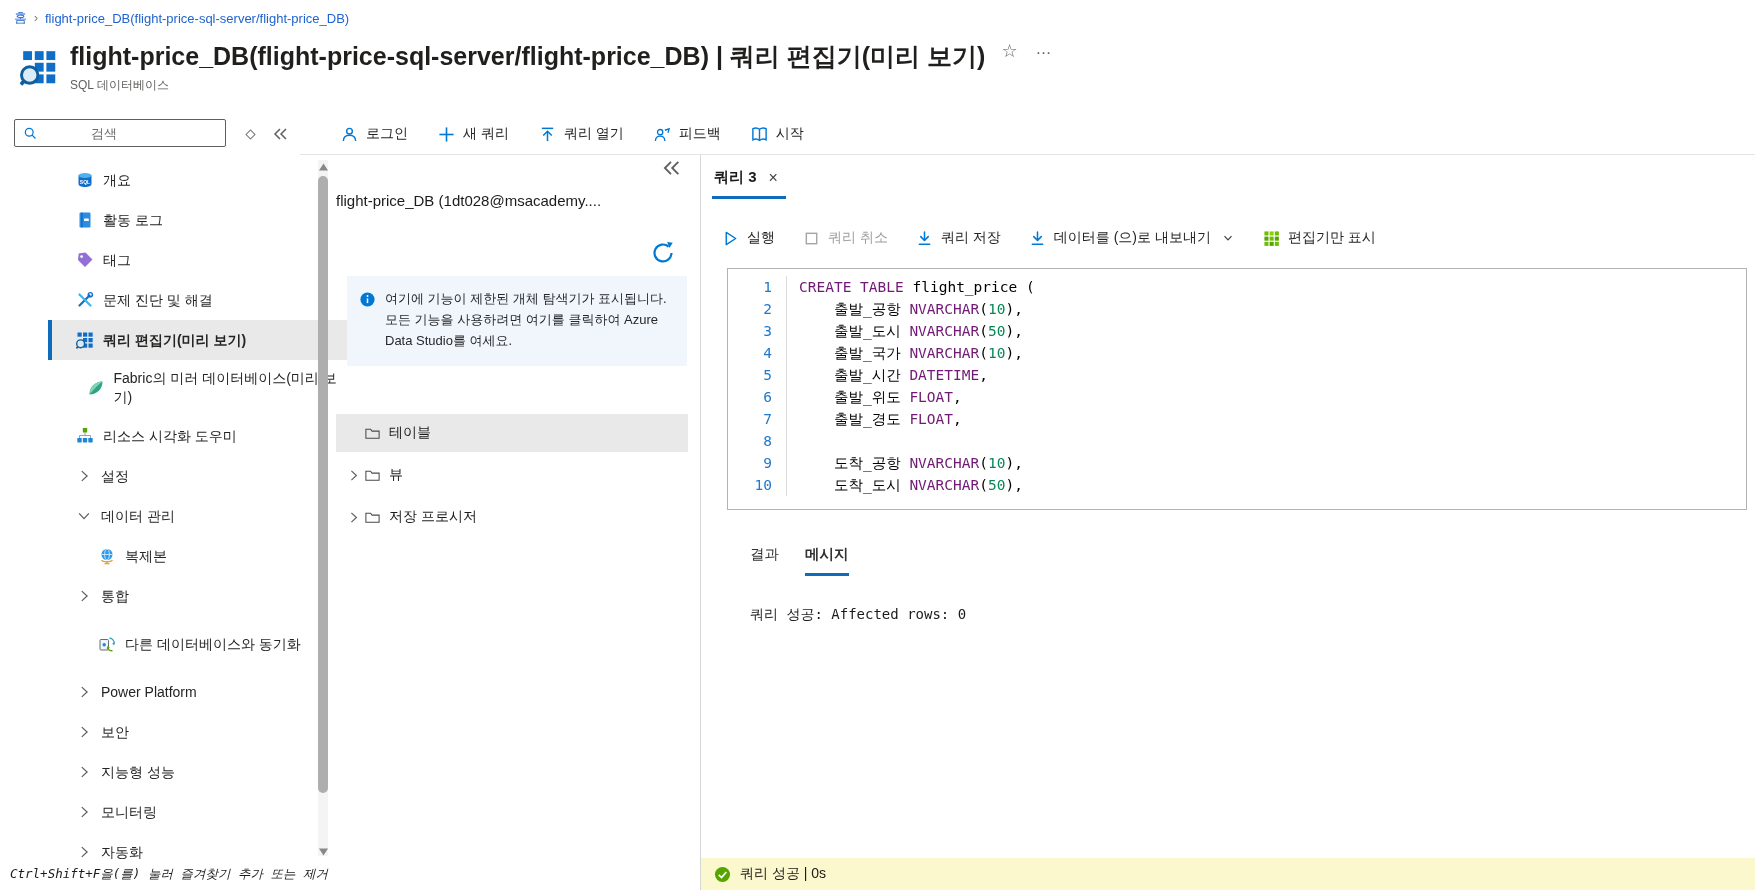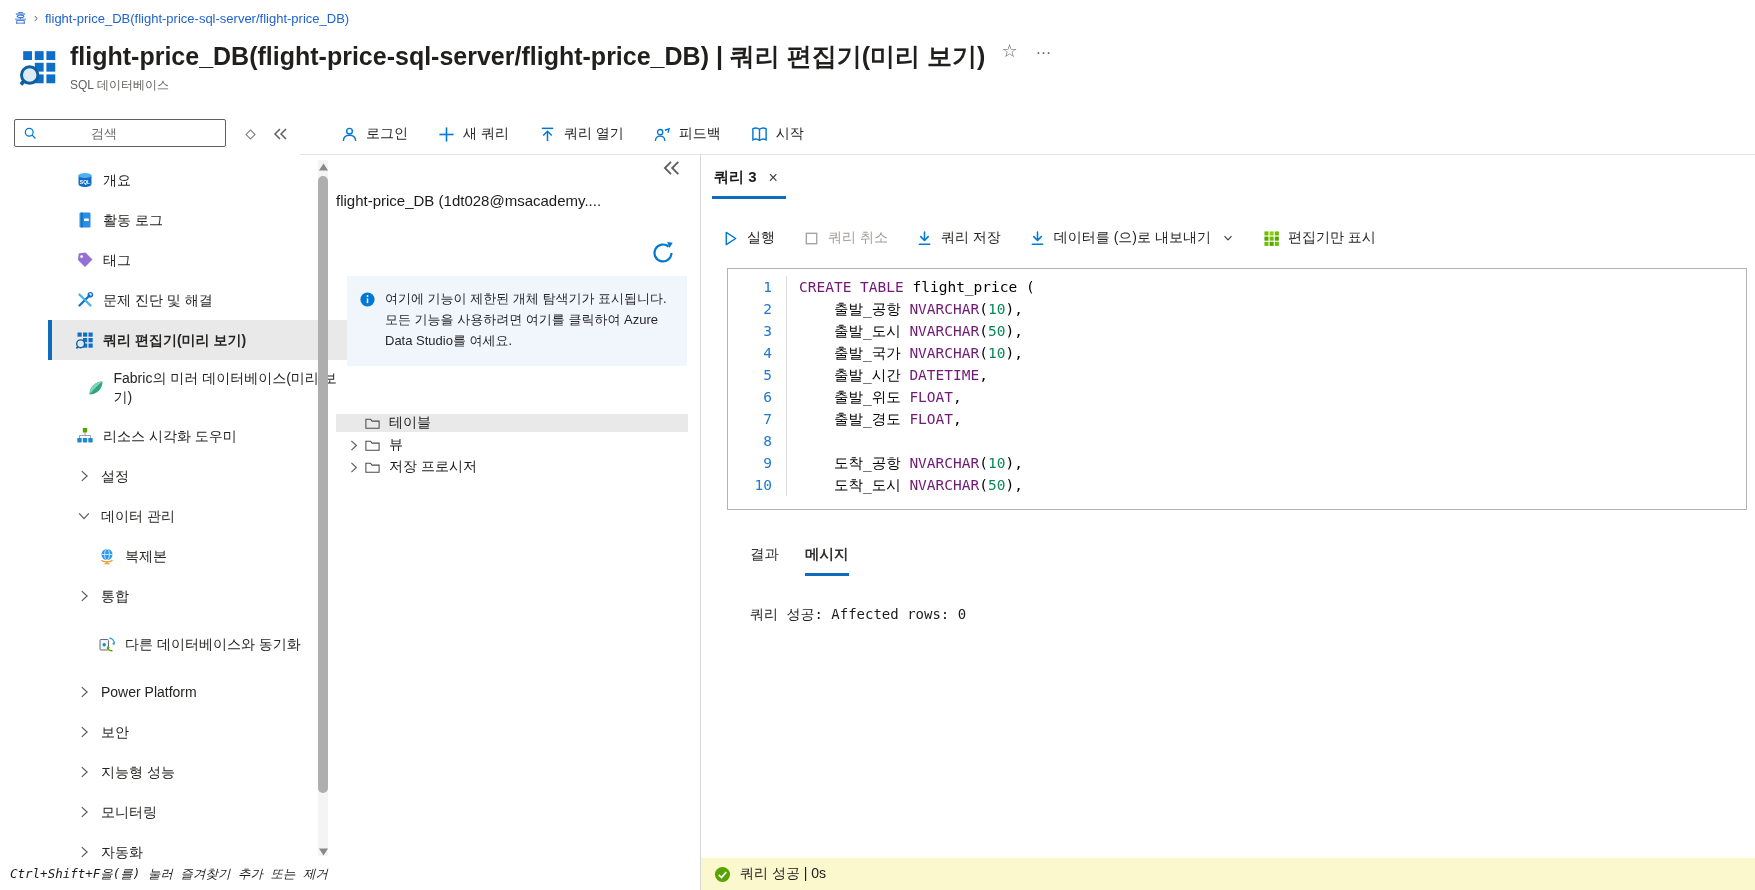--- a/index.html
+++ b/index.html
@@ -60,21 +60,21 @@
 
   
   #explorer-collapse{left:660px;top:157px;width:22px;height:22px;}
   .explorer-title{position:absolute;left:336px;top:192px;font-size:15px;color:#1b1b1b;width:310px;
     white-space:nowrap;overflow:hidden;}
   .refresh-btn{position:absolute;left:650px;top:240px;width:26px;height:26px;cursor:pointer;}
   .info-box{position:absolute;left:347px;top:276px;width:340px;box-sizing:border-box;background:#f0f6fc;
     padding:13px 12px 15px 12px;display:flex;gap:9px;font-size:13px;line-height:1.6;color:#27272a;}
   .info-box .ic{width:17px;height:17px;margin-top:2px;}
   .tree{position:absolute;left:336px;top:414px;width:352px;}
-  .tree-row{display:flex;align-items:center;height:18px;gap:3px;font-size:14px;color:#1b1b1b;
+  .tree-row{display:flex;align-items:center;height:38px;gap:3px;font-size:14px;color:#1b1b1b;
     padding-left:10px;margin-bottom:4px;cursor:pointer;}
   .tree-row.selected{background:#e9e9e9;}
   .tree-row .chev{width:15px;height:15px;flex:none;}
   .tree-row .ic{width:17px;height:17px;margin-right:5px;}
 
   
   .query-tab{position:absolute;left:714px;top:168px;display:flex;gap:12px;align-items:center;
     font-size:15px;font-weight:700;color:#1b1b1b;cursor:pointer;}
   .tab-close{font-weight:400;font-size:16px;color:#444;cursor:pointer;}
   .tab-underline{position:absolute;left:712px;top:196px;width:74px;height:3px;background:#0f6cbd;}

